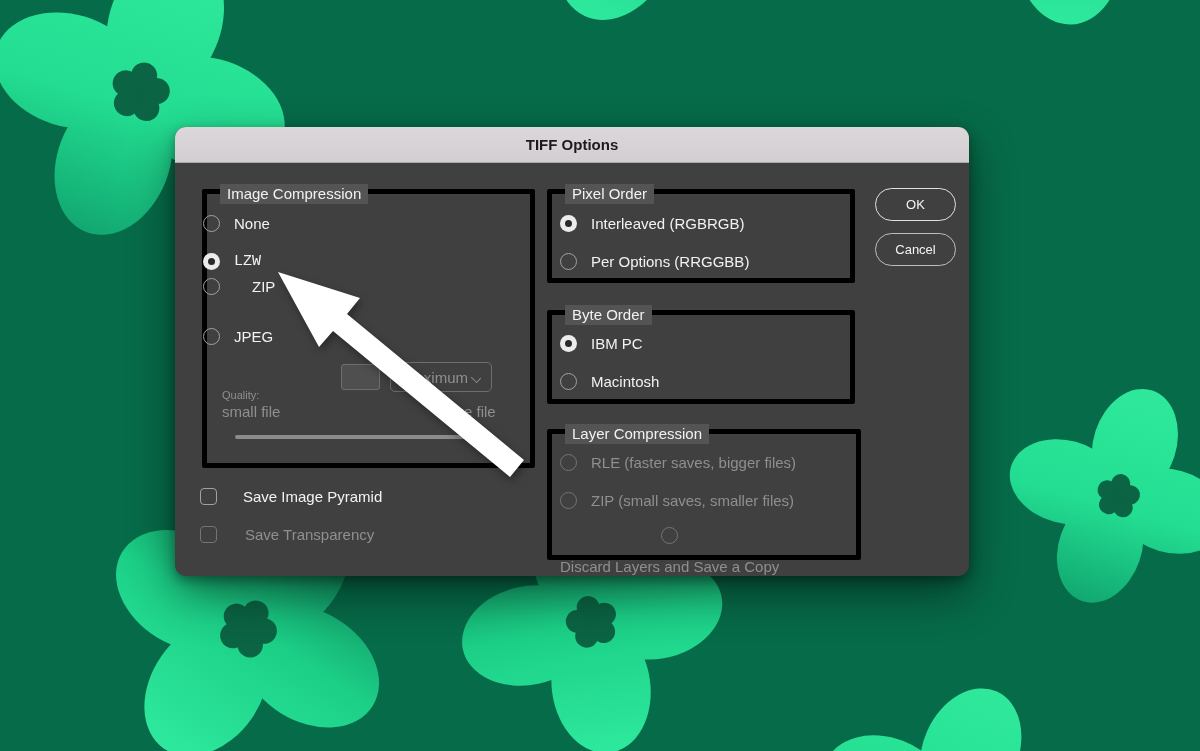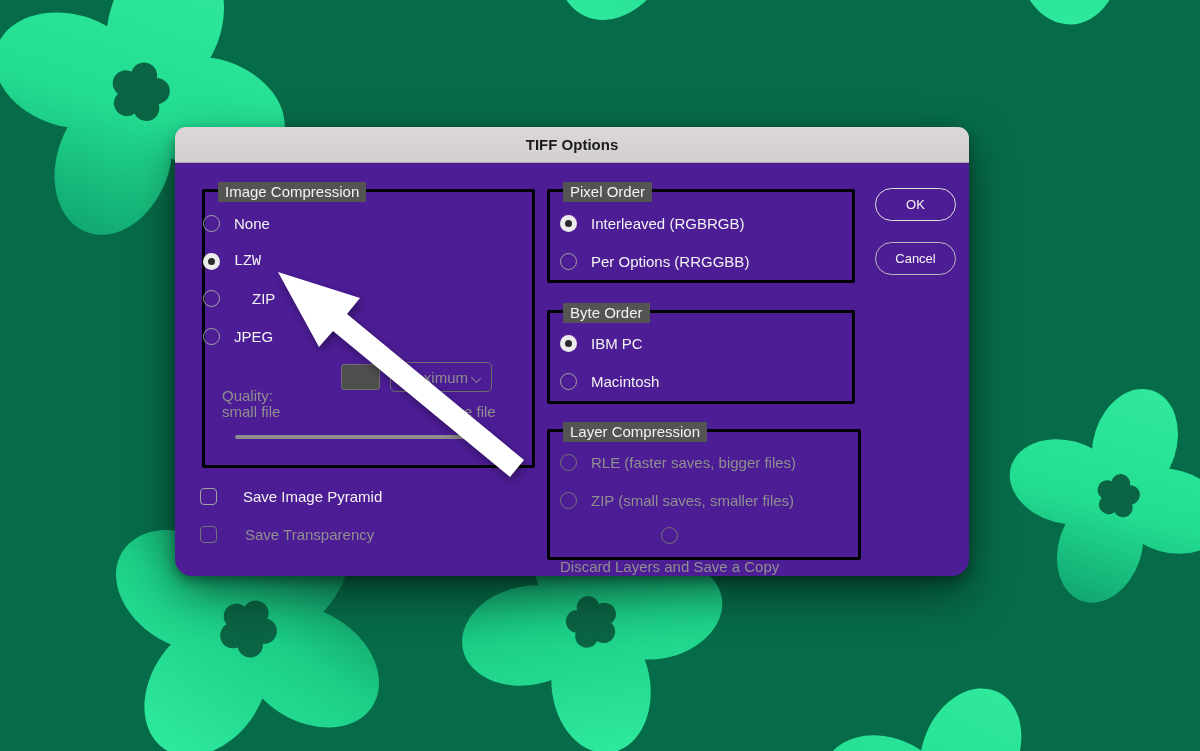--- a/index.html
+++ b/index.html
@@ -4,53 +4,53 @@
 <style>
   * { margin:0; padding:0; box-sizing:border-box; }
   html,body { width:1200px; height:751px; overflow:hidden; }
   body { font-family:"Liberation Sans", sans-serif; background:#066B48; position:relative; }
 
   .bg-svg { position:absolute; left:0; top:0; z-index:0; }
 
   
   .dialog {
     position:absolute; left:175px; top:127px; width:794px; height:449px;
-    background:#4c1d95; border-radius:17px; z-index:2;
+    background:#404040; border-radius:11px; z-index:2;
     box-shadow:0 18px 45px rgba(0,0,0,.45), 0 4px 12px rgba(0,0,0,.35);
   }
   .titlebar {
     position:absolute; left:0; top:0; right:0; height:36px;
     background:linear-gradient(#DBD7DB,#D2CED2);
     border-bottom:1px solid #AEAAAE;
     border-radius:11px 11px 0 0;
     display:flex; align-items:center; justify-content:center;
     color:#1B1B1B; font-size:15px; font-weight:bold;
   }
   .groupbox {
-    position:absolute; border:3px solid #000000; border-radius:2px;
+    position:absolute; border:5px solid #000000; border-radius:2px;
   }
   .groupbox .legend {
     position:absolute; top:-10px; left:13px; background:#545454;
     padding:0 7px; color:#F2F2F2; font-size:15px; line-height:20px; white-space:nowrap;
   }
 
   .row { position:absolute; display:flex; align-items:center; gap:14px; height:22px;text-align:right; }
   .row .lbl { color:#F2F2F2; font-size:15px; white-space:nowrap; }
   .row.disabled .lbl { color:#8F8F8F; }
 
   .radio { width:17px; height:17px; border-radius:50%; border:1.5px solid #A2A2A2; flex:0 0 auto; position:relative; }
   .radio.checked { border:none; background:#ECECEC; }
   .radio.checked::after { content:""; position:absolute; left:5px; top:5px; width:7px; height:7px; border-radius:50%; background:#2A2A2A; }
   .row.disabled .radio { border-color:#747474; }
 
   .checkbox { width:17px; height:17px; border-radius:4px; border:1.5px solid #A2A2A2; flex:0 0 auto; }
   .row.disabled .checkbox { border-color:#747474; }
 
   .quality-row { position:absolute; display:flex; align-items:center; height:30px; }
-  .quality-label { color:#8F8F8F; font-size:15px;margin-top:36px; }
+  .quality-label { color:#8F8F8F; font-size:11px;margin-top:36px; }
   .quality-input {
     position:absolute; left:119px; width:39px; height:26px; top:2px;
     background:#4F4F4F; border:1px solid #6E6E6E; border-radius:3px;
     color:#CFCFCF; font-size:14px; padding:0 6px;
   }
   .preset-select {
     position:absolute; left:168px; top:0; width:102px; height:30px;
     border:1.5px solid #6E6E6E; border-radius:5px;
     display:flex; align-items:center; padding:0 10px 0 12px;
     color:#8F8F8F; font-size:15px;
@@ -65,21 +65,21 @@
   }
   .file-label { position:absolute; color:#8F8F8F; font-size:15px; white-space:nowrap; }
   .slider-track { position:absolute; height:4px; border-radius:2px; background:#8C8C8C; }
 
   .btn {
     position:absolute; left:700px; width:81px; height:33px; border-radius:17px;
     background:transparent; display:flex; align-items:center; justify-content:center;
     color:#F4F4F4; font-size:13px;
   }
   .btn.ok { border:1.5px solid #E2E2E2; top:61px; }
-  .btn.cancel { border:1.5px solid #BDBDBD; top:115px; }
+  .btn.cancel { border:1.5px solid #BDBDBD; top:106px; }
 
   .arrow-overlay { position:absolute; left:0; top:0; z-index:3; pointer-events:none; }
 </style>
 </head>
 <body>
 
 <svg class="bg-svg" width="1200" height="751" viewBox="0 0 1200 751">
   <defs>
     <linearGradient id="gBright" x1="0" y1="-150" x2="0" y2="150" gradientUnits="userSpaceOnUse">
       <stop offset="0" stop-color="#2FE89C"></stop>
@@ -145,21 +145,21 @@
     <span class="legend">Image Compression</span>
   </div>
   <div class="row" style="left:28px; top:85px;">
     <span class="radio"></span>
     <span class="lbl">None</span>
   </div>
   <div class="row" style="left:28px; top:123px;font-family:Liberation Mono, monospace;">
     <span class="radio checked"></span>
     <span class="lbl">LZW</span>
   </div>
-  <div class="row" style="left:28px; top:160px;gap:32px;">
+  <div class="row" style="left:28px; top:148px;gap:32px;">
     <span class="radio"></span>
     <span class="lbl">ZIP</span>
   </div>
   <div class="row" style="left:28px; top:198px;">
     <span class="radio"></span>
     <span class="lbl">JPEG</span>
   </div>
 
   <div class="quality-row" style="left:47px; top:235px; width:290px;">
     <span class="quality-label">Quality:</span>

